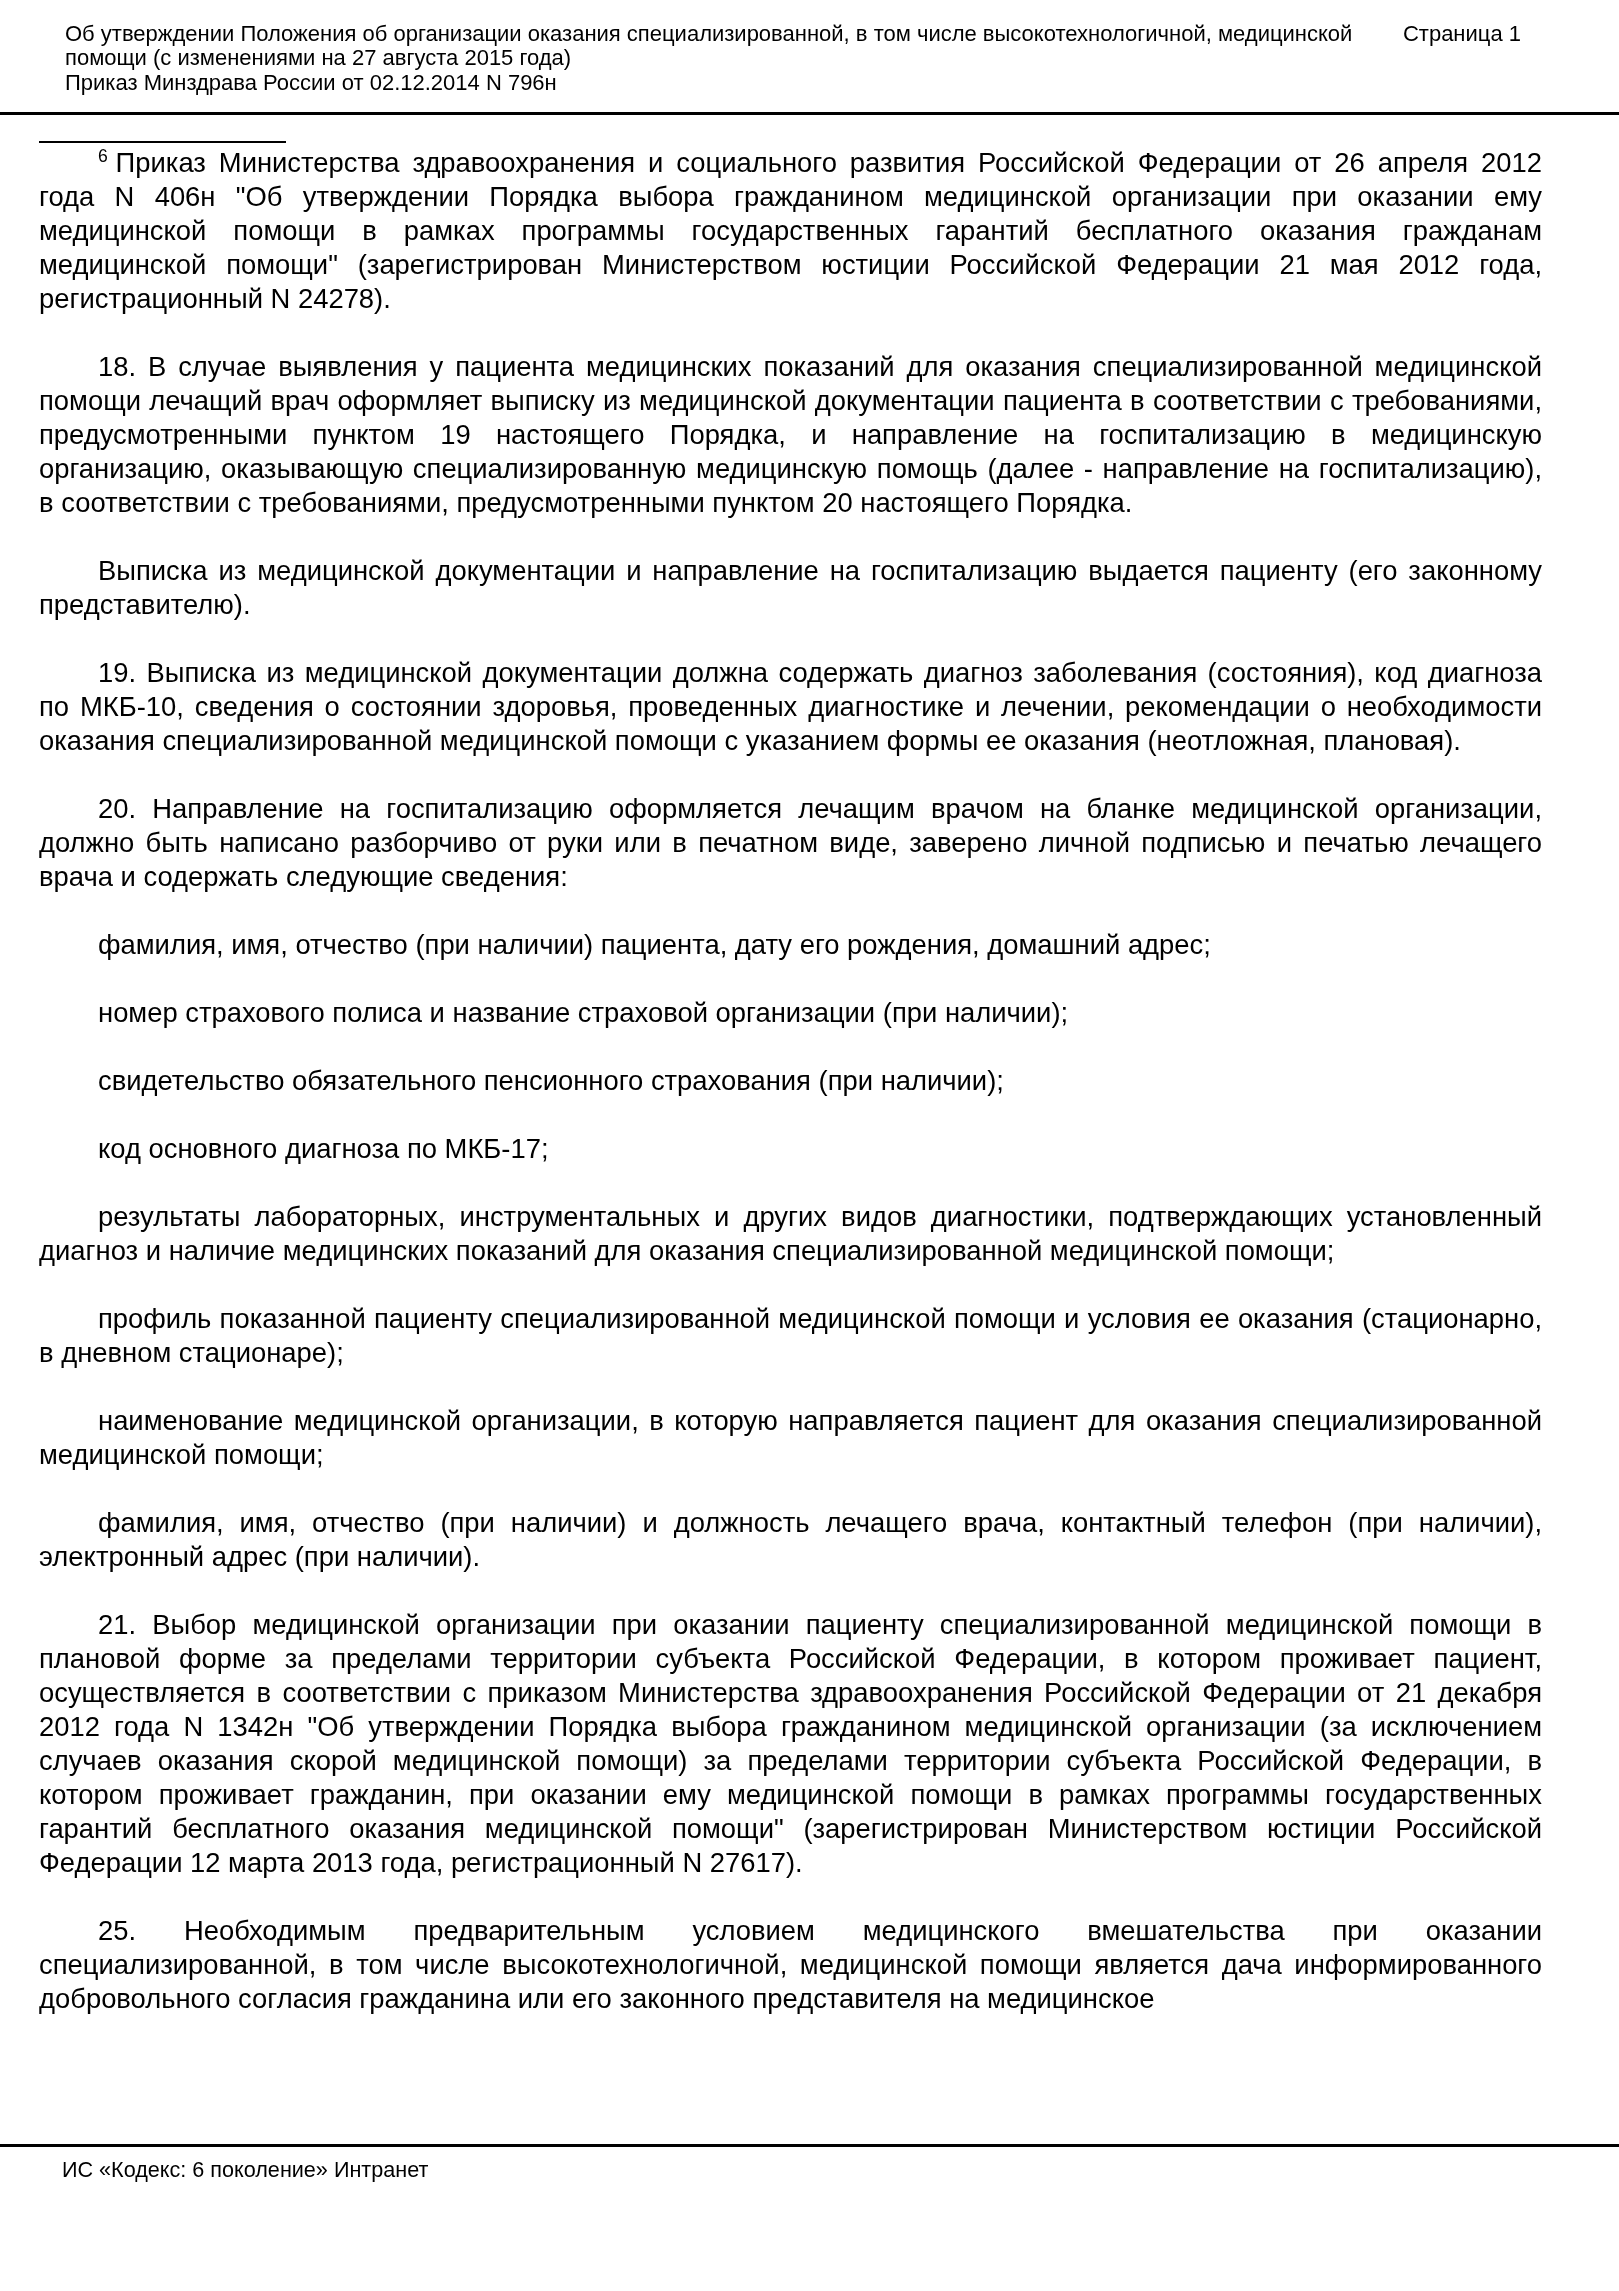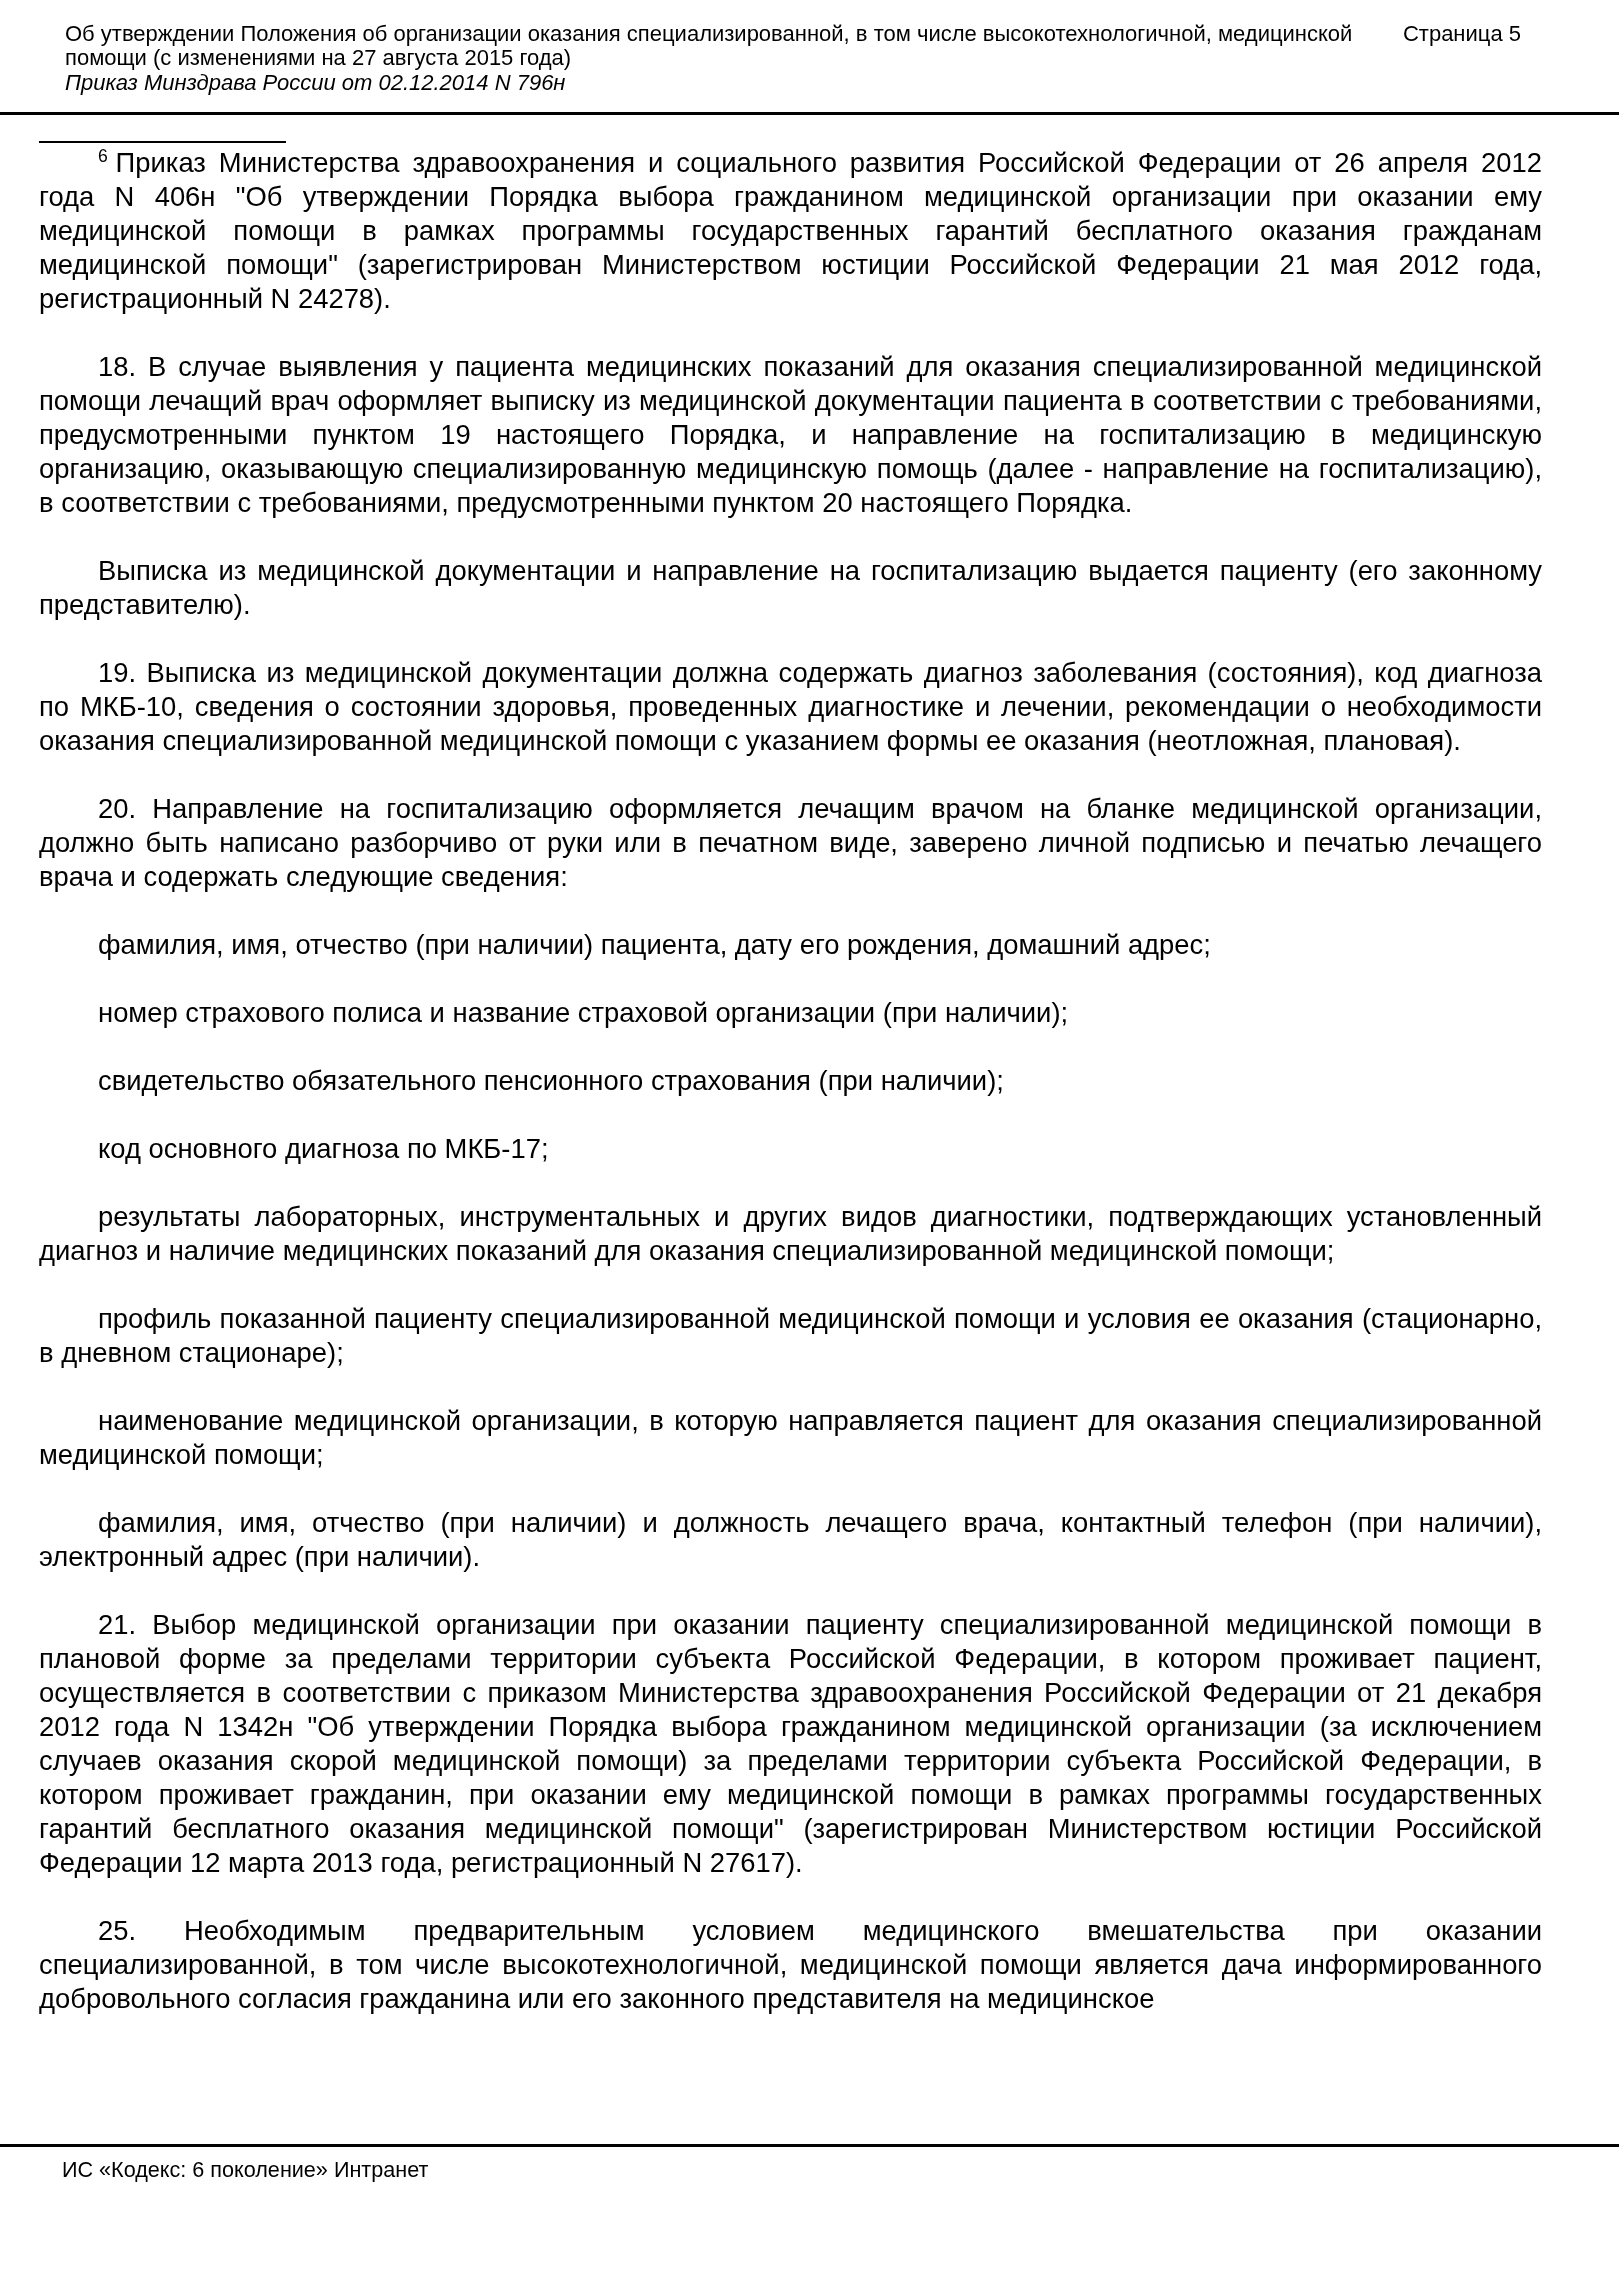--- a/index.html
+++ b/index.html
@@ -23,21 +23,21 @@
     align-items: flex-start;
     justify-content: space-between;
     padding: 21.6px 98px 0 65px;
   }
   .header-left {
     max-width: 1318px;
     font-size: 22px;
     line-height: 24.5px;
   }
   .header-title { font-style: normal; }
-  .header-subtitle { font-style: italic; }
+  .header-subtitle { }
   .page-num {
     font-size: 22px;
     line-height: 24.5px;
     white-space: nowrap;
     padding-left: 29px;
   }
   .header-rule {
     height: 2.9px;
     background: #000000;
     margin-top: 16.7px;
@@ -88,21 +88,21 @@
 </head>
 <body>
 
 <div class="page">
 
   <div class="header">
     <div class="header-left">
       <div class="header-title">Об утверждении Положения об организации оказания специализированной, в том числе высокотехнологичной, медицинской помощи (с изменениями на 27 августа 2015 года)</div>
       <div class="header-subtitle">Приказ Минздрава России от 02.12.2014 N 796н</div>
     </div>
-    <div class="page-num">Страница 5</div>
+    <div class="page-num">Страница 1</div>
   </div>
 
   <div class="header-rule"></div>
 
   <div class="doc-body">
 
     <div class="fn-rule"></div>
 
     <p class="footnote"><sup>6</sup><span>Приказ Министерства здравоохранения и социального развития Российской Федерации от 26 апреля 2012 года N 406н "Об утверждении Порядка выбора гражданином медицинской организации при оказании ему медицинской помощи в рамках программы государственных гарантий бесплатного оказания гражданам медицинской помощи" (зарегистрирован Министерством юстиции Российской Федерации 21 мая 2012 года, регистрационный N 24278).</span></p>
 

